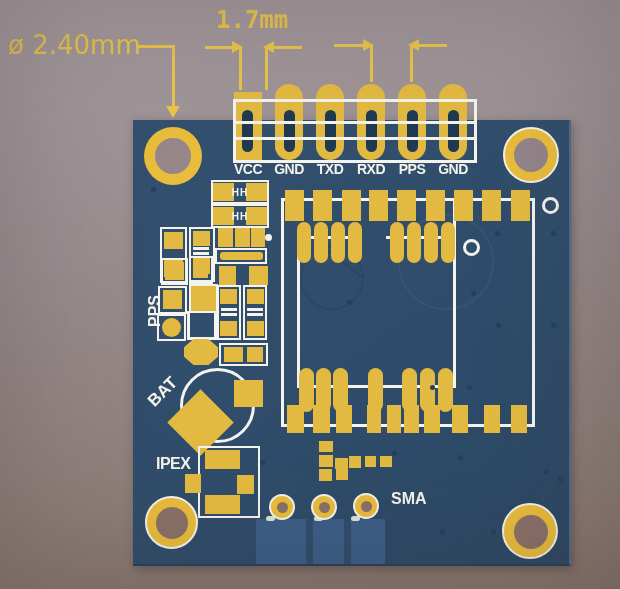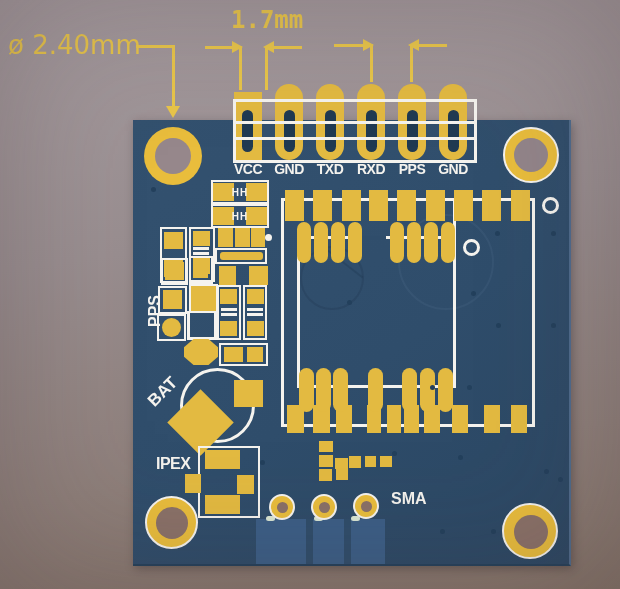--- a/index.html
+++ b/index.html
@@ -100,21 +100,21 @@
   <span class="pin-label" style="left:308px;">TXD</span>
   <span class="pin-label" style="left:349px;">RXD</span>
   <span class="pin-label" style="left:390px;">PPS</span>
   <span class="pin-label" style="left:431px;">GND</span>
 
   <span class="dimtxt2" style="left:8px;top:30px;text-align:right;">ø 2.40mm</span>
   <div class="dline" style="left:136px;top:45px;width:39px;height:3px;"></div>
   <div class="dline" style="left:172px;top:45px;width:3px;height:62px;"></div>
   <div class="tri-d" style="left:166px;top:106px;"></div>
 
-  <span class="dimtxt" style="left:231px;top:6px;">1.7mm</span>
+  <span class="dimtxt" style="left:216px;top:6px;">1.7mm</span>
   <div class="dline" style="left:239px;top:46px;width:3px;height:44px;"></div>
   <div class="dline" style="left:265px;top:46px;width:3px;height:44px;"></div>
   <div class="dline" style="left:205px;top:46px;width:34px;height:3px;"></div>
   <div class="tri-r" style="left:232px;top:41px;"></div>
   <div class="dline" style="left:268px;top:46px;width:34px;height:3px;"></div>
   <div class="tri-l" style="left:263px;top:41px;"></div>
 
   <div class="dline" style="left:370px;top:44px;width:3px;height:38px;"></div>
   <div class="dline" style="left:410px;top:44px;width:3px;height:38px;"></div>
   <div class="dline" style="left:334px;top:44px;width:34px;height:3px;"></div>

